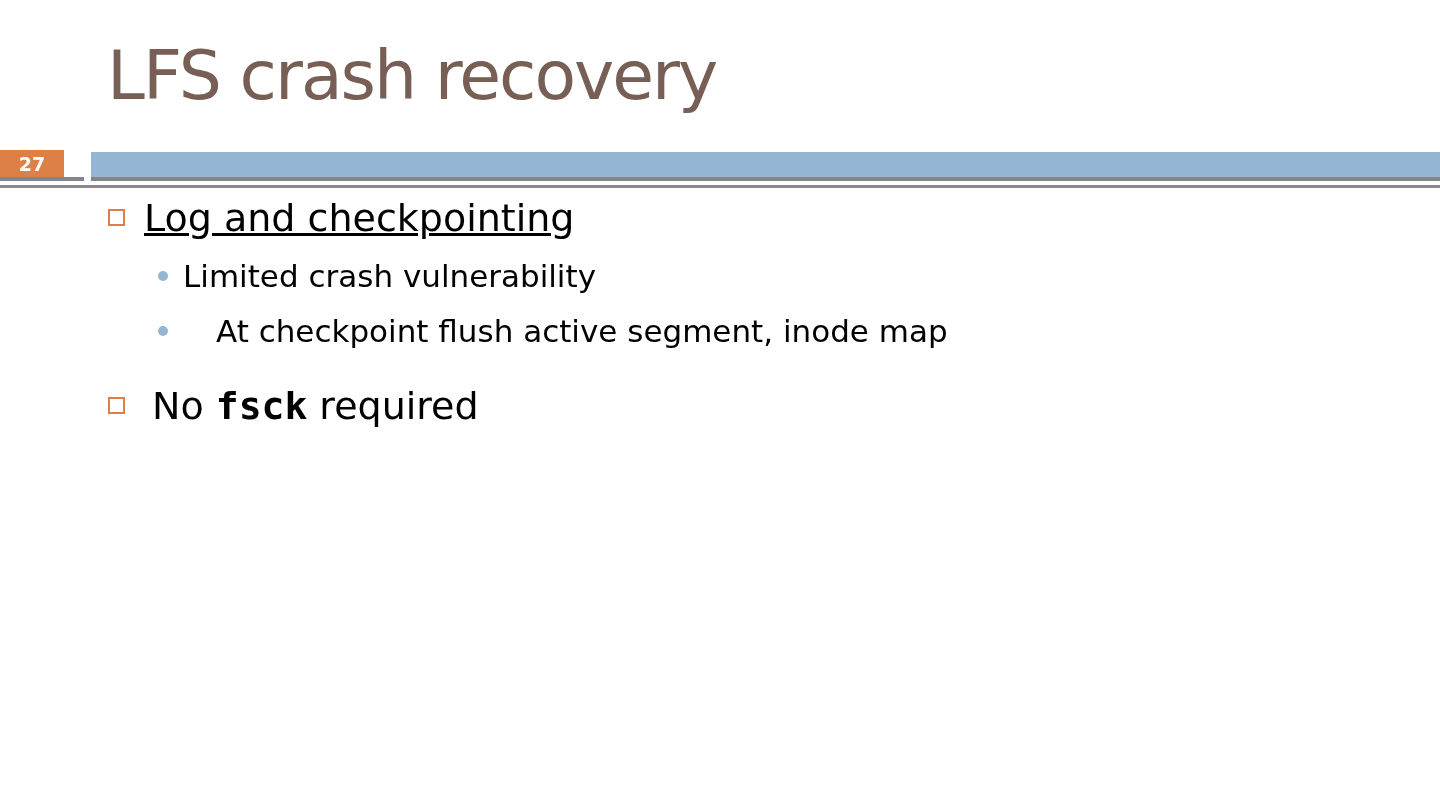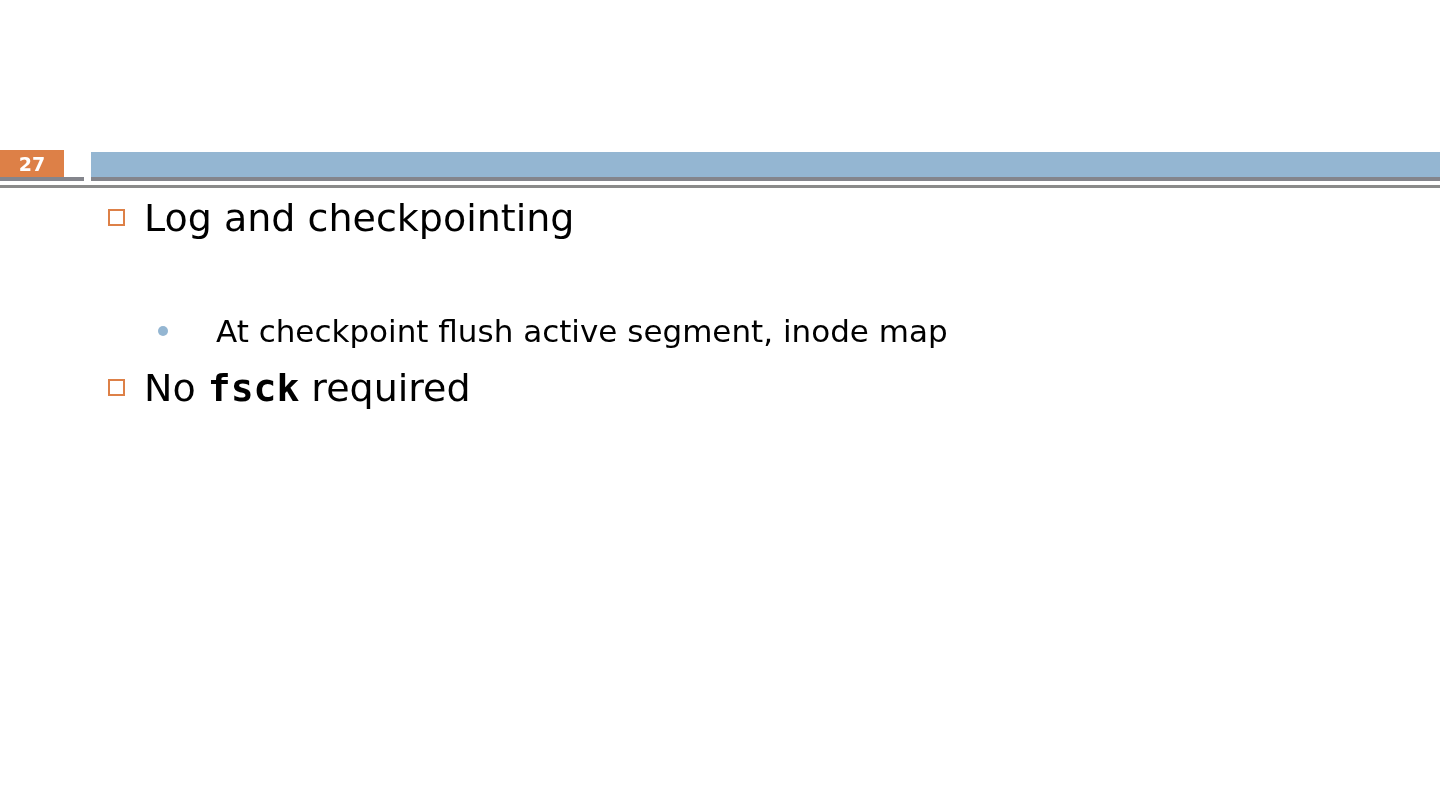--- a/index.html
+++ b/index.html
@@ -100,50 +100,55 @@
     margin: 14px 19px 0 0;
   }
   .dot {
     flex: none;
     width: 10px;
     height: 10px;
     border-radius: 50%;
     background: #94B6D2;
     margin: 15px 15px 0 0;
   }
-  .row-1 { top: 195px; }
+  .row-1 { top: 195px; text-decoration: underline; }
   .row-2 { top: 256px; }
   .row-3 { top: 311px; gap: 33px; }
-  .row-4 { top: 365px; }
+  .row-4 { top: 383px; gap: 8px; }
 
   .code {
     font-family: "DejaVu Sans Mono", "Liberation Mono", monospace;
     font-weight: bold;
   }
 </style>
 </head>
 <body>
 
 <div class="slide">
 
+  <h1 class="slide-title">LFS crash recovery</h1>
 
   <div class="num-box">
     <span>27</span>
   </div>
 
   <div class="blue-bar"></div>
   <div class="strip-a-left"></div>
   <div class="strip-a-right"></div>
   <div class="strip-b"></div>
 
   <div class="row l1 row-1">
     <span class="sq"></span>
     <span>Log and checkpointing</span>
   </div>
 
+  <div class="row l2 row-2">
+    <span class="dot"></span>
+    <span>Limited crash vulnerability</span>
+  </div>
 
   <div class="row l2 row-3">
     <span class="dot"></span>
     <span>At checkpoint flush active segment, inode map</span>
   </div>
 
   <div class="row l1 row-4">
     <span class="sq"></span>
     <span><span>No </span><span class="code">fsck</span><span> required</span></span>
   </div>

